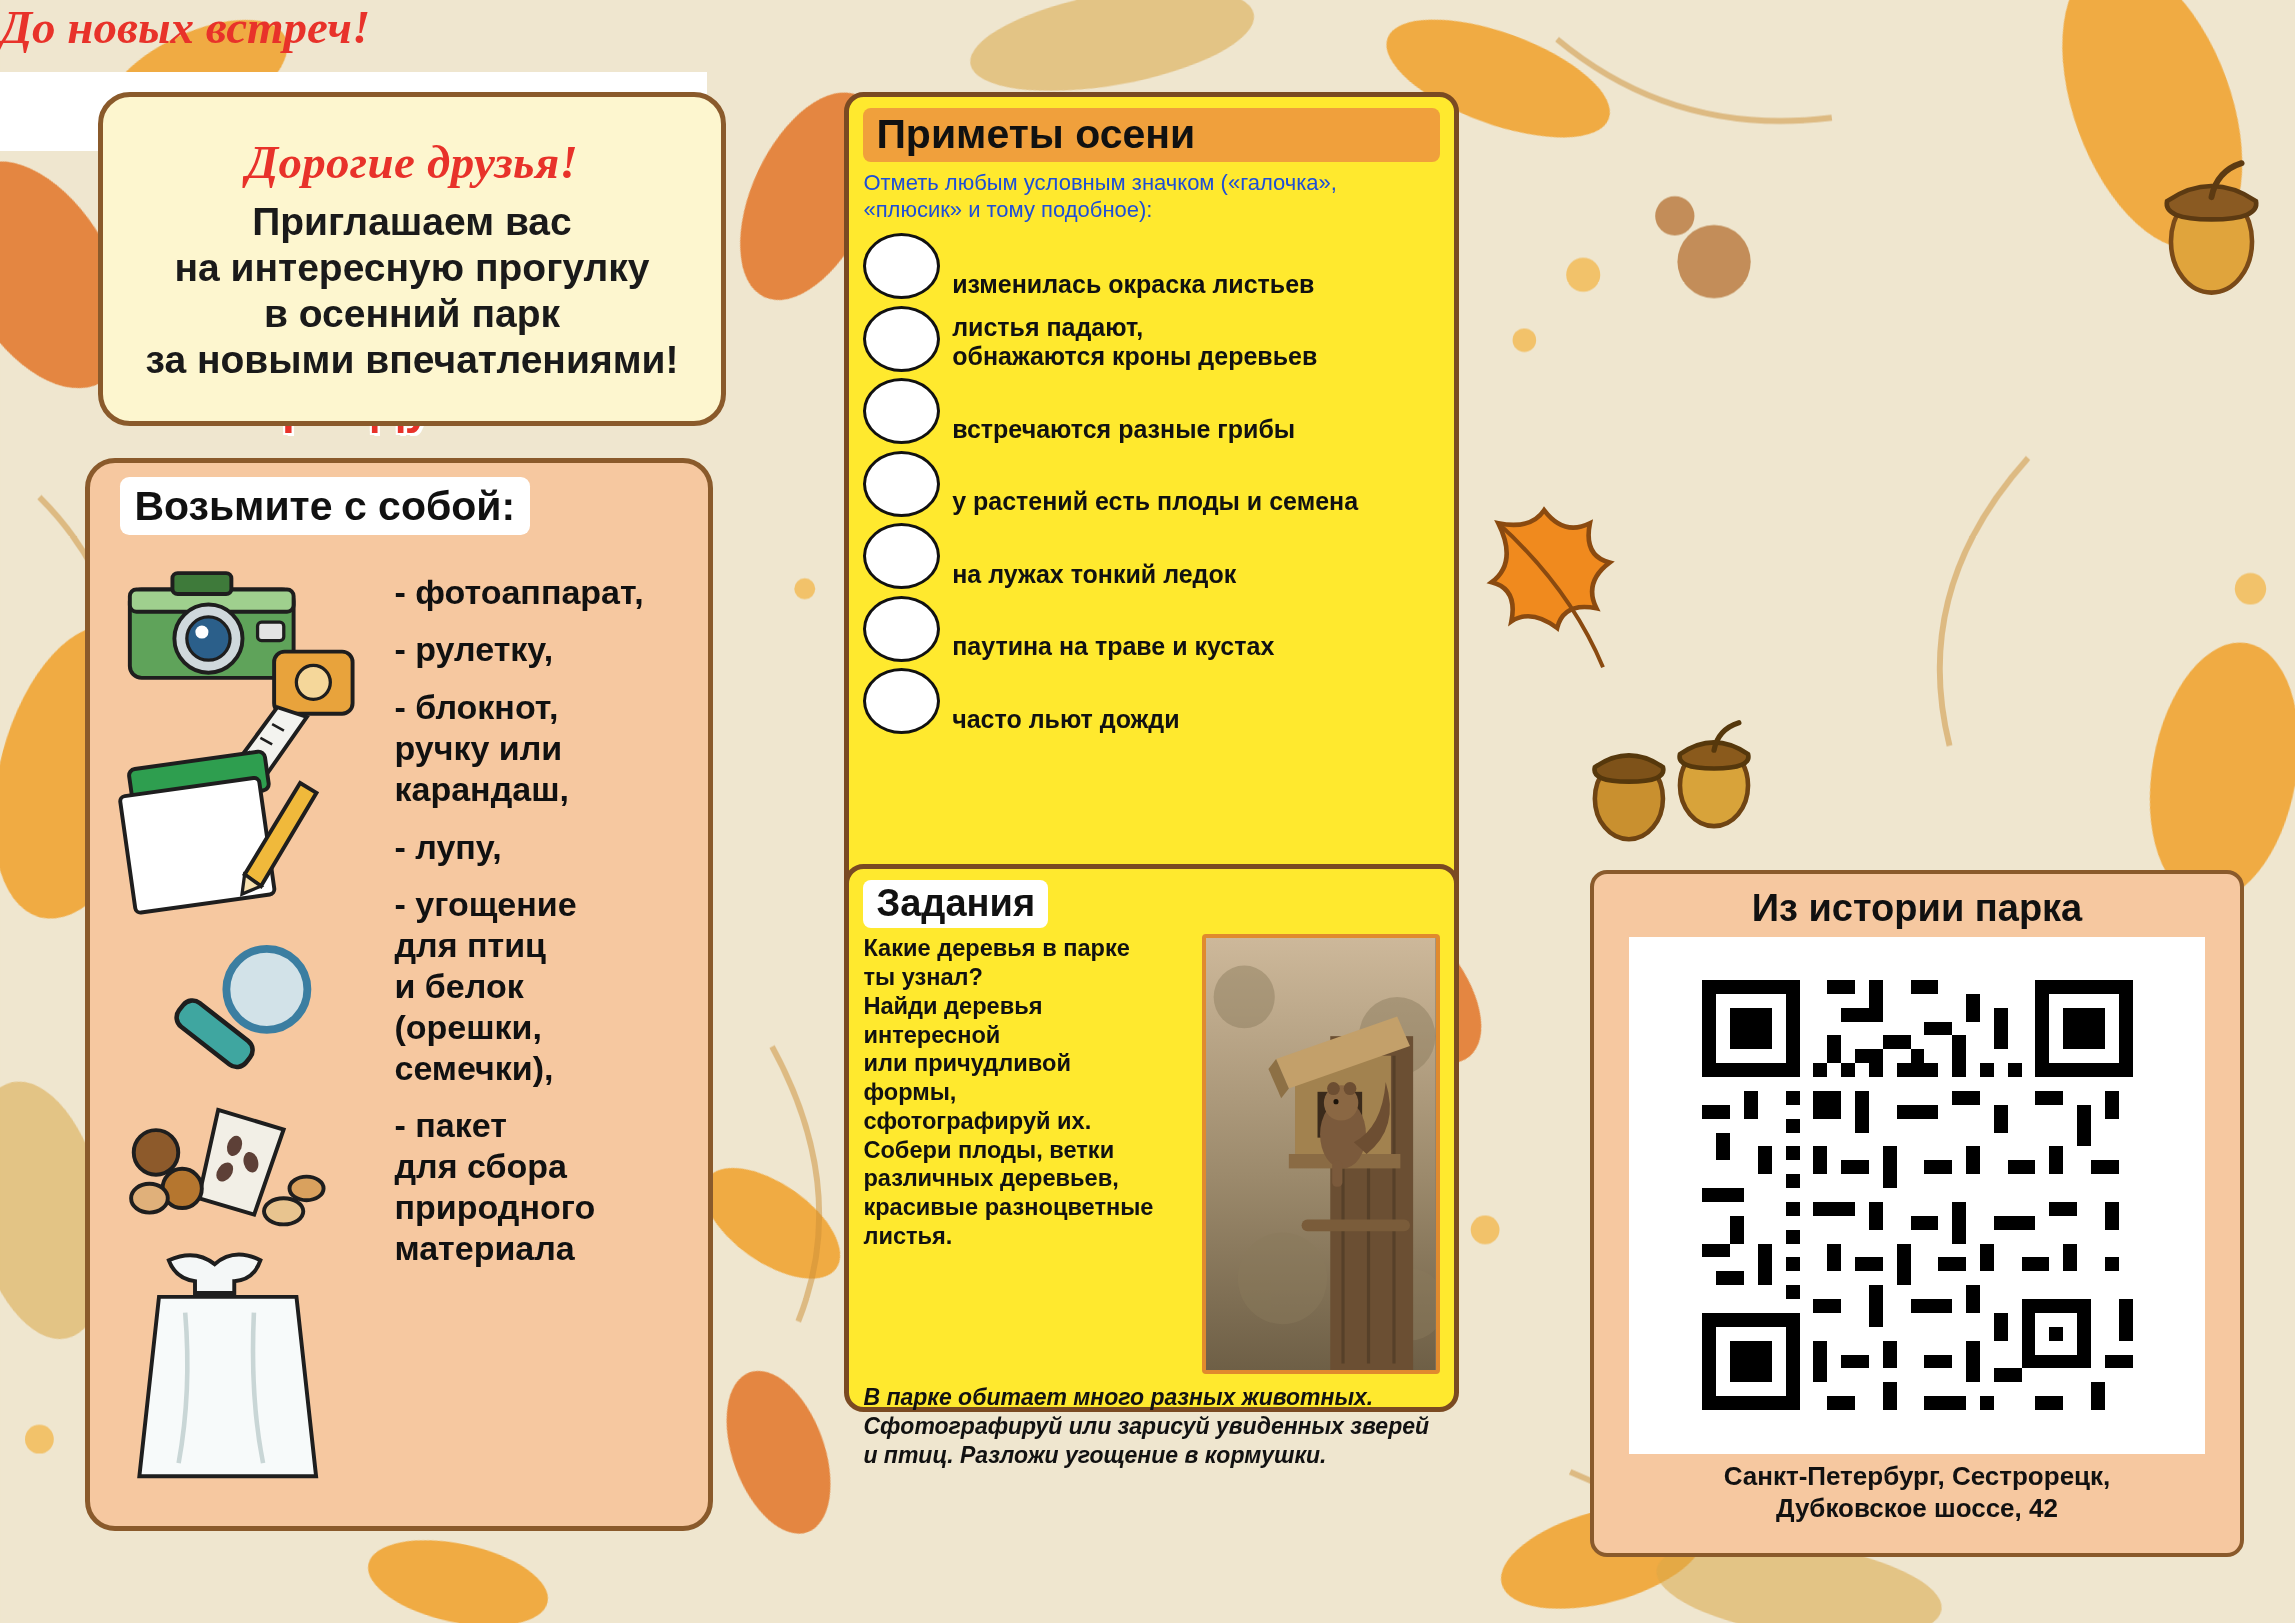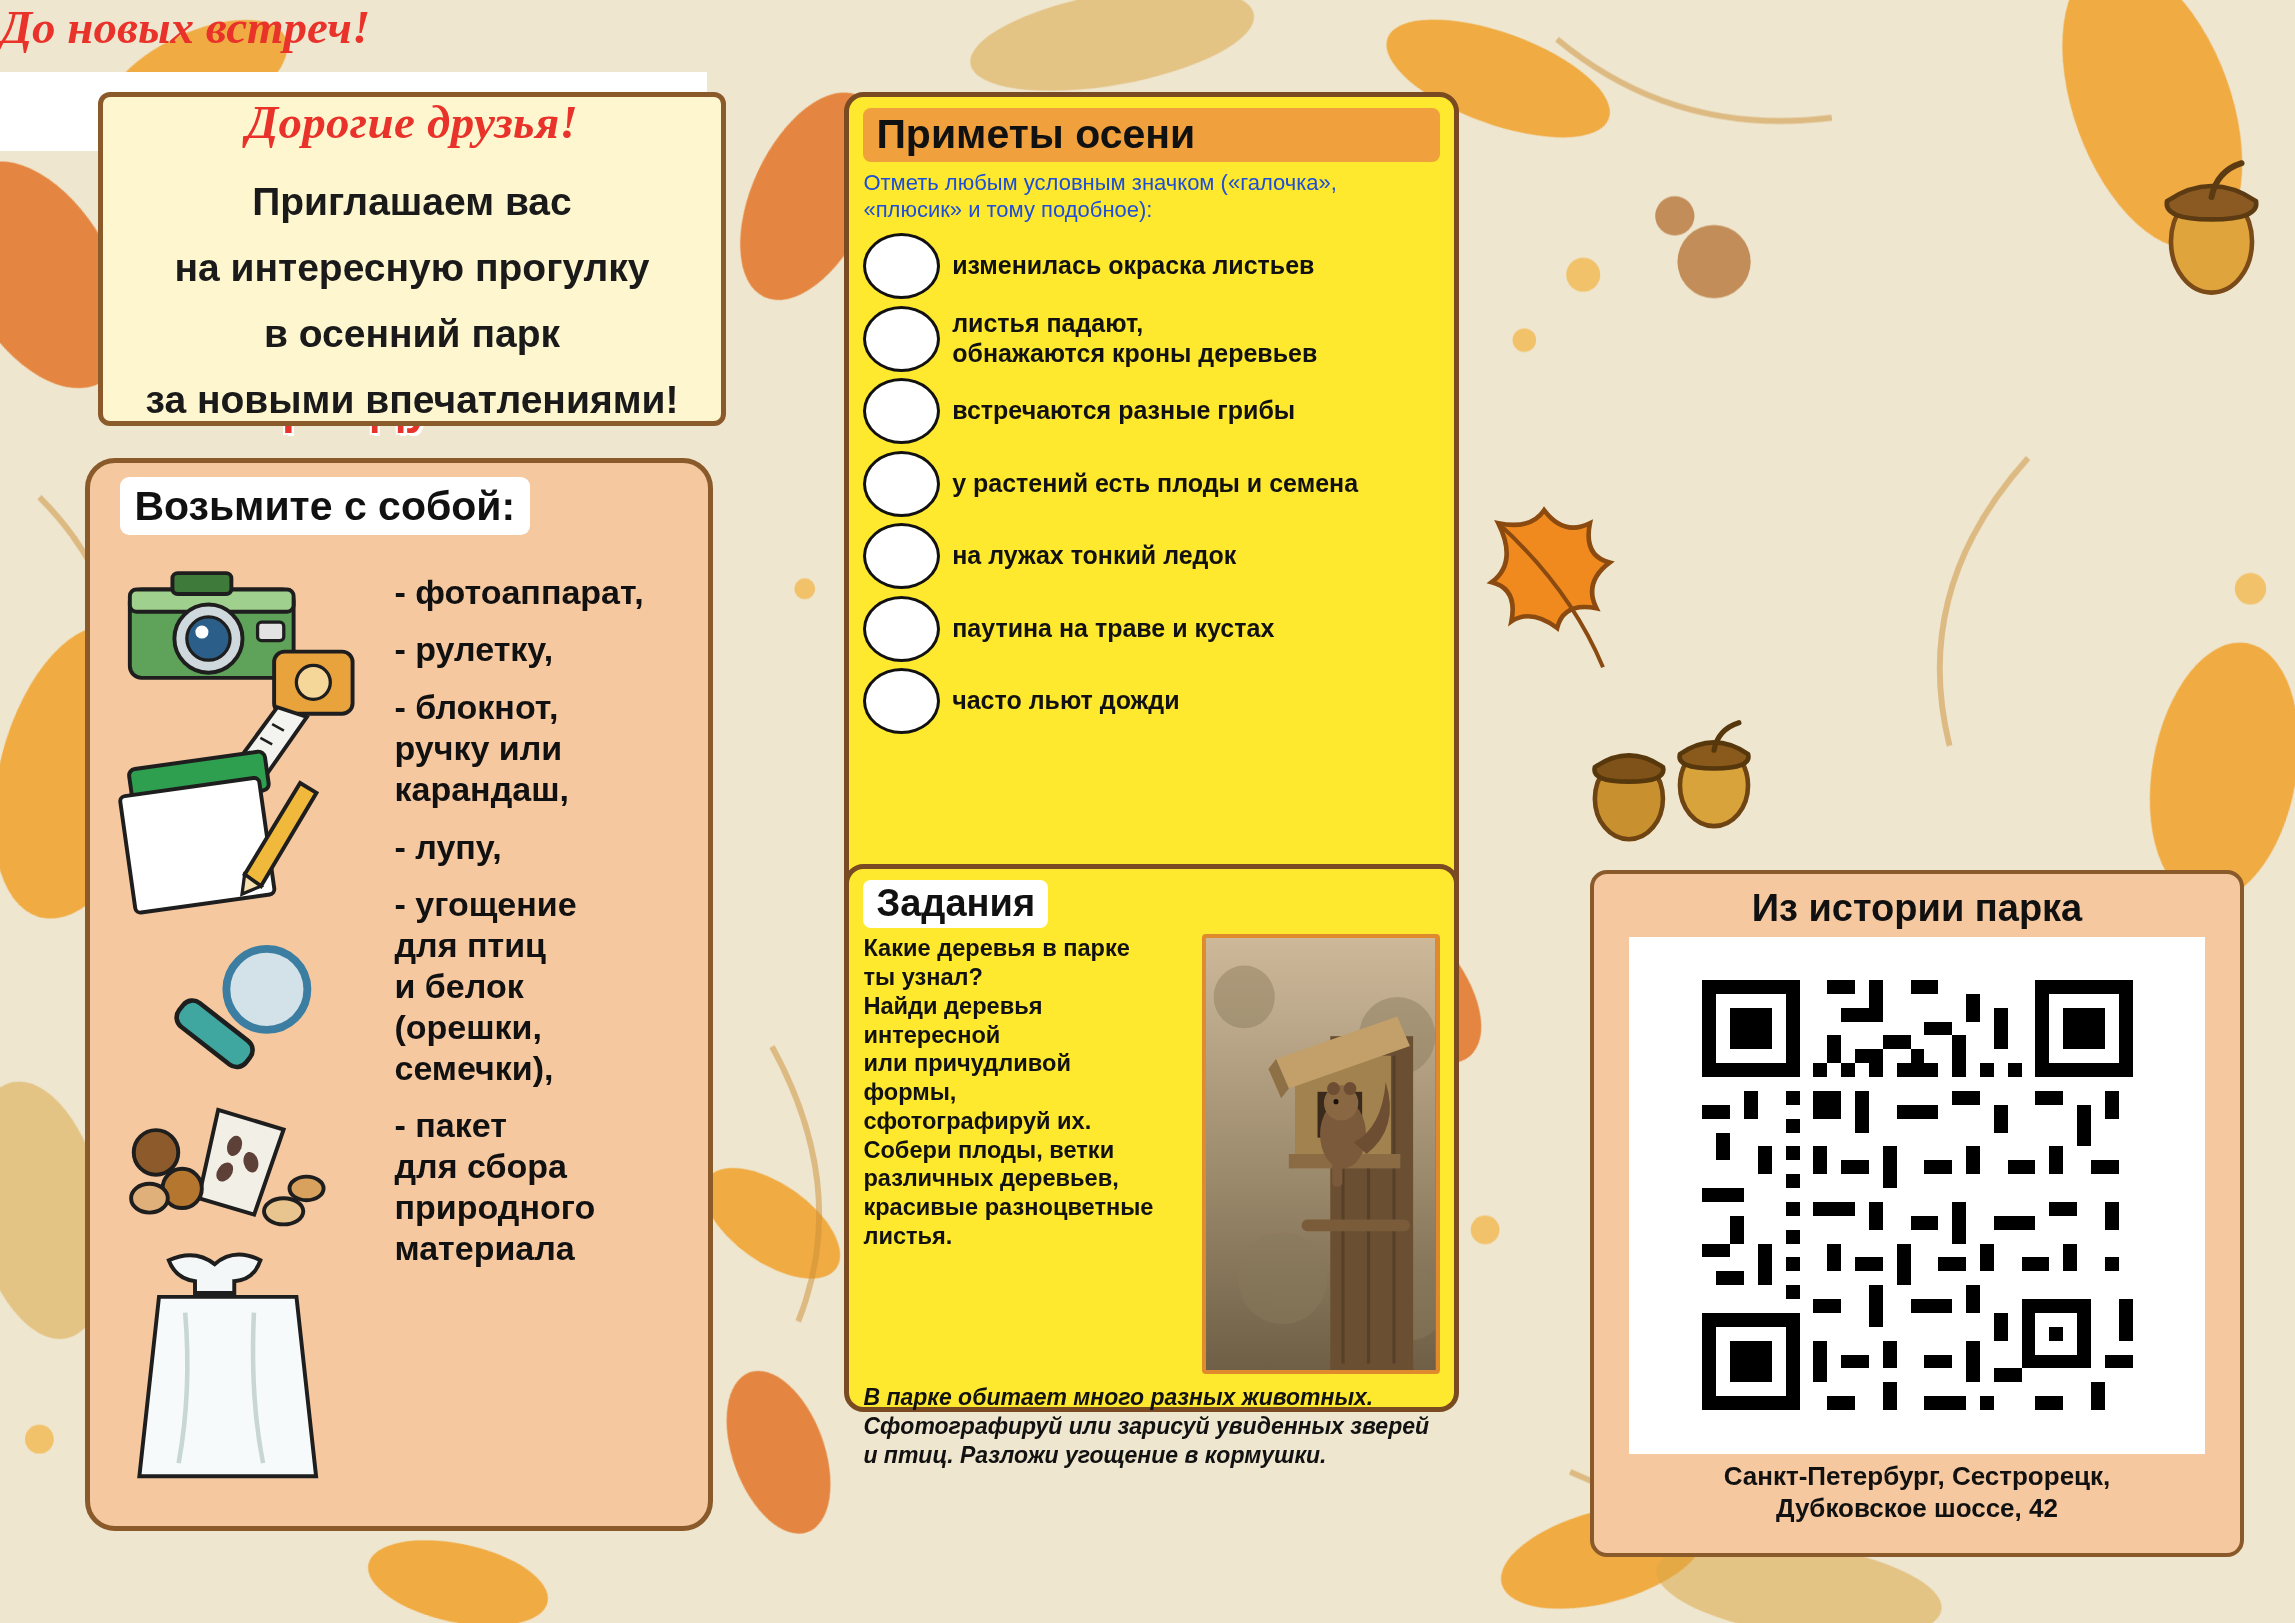--- a/index.html
+++ b/index.html
@@ -15,23 +15,23 @@
   #bg{position:absolute;inset:0;z-index:0;}
 
   
   #sheet{position:absolute;inset:0;z-index:5;}
 
   .card{position:absolute;box-sizing:border-box;}
 
   
   #greeting{
     left:98px;top:92px;width:628px;height:334px;
-    background:#fdf6cf;border:5.9px solid #8a5a2b;border-radius:12px;
+    background:#fdf6cf;border:5.9px solid #8a5a2b;border-radius:32px;
     display:flex;flex-direction:column;align-items:center;justify-content:center;
-    text-align:center;padding:11.8px 17px;gap:20px;
+    text-align:center;padding:11.8px 17px;
   }
   #greeting .title{
     font-family:"Liberation Serif",serif;font-style:italic;font-weight:bold;
     color:#e8322a;font-size:47px;margin-bottom:10.5px;letter-spacing:0.3px;
   }
   #greeting .line{font-size:39px;font-weight:bold;color:#1a1a1a;line-height:1.18;}
 
   
   #takewith{
     left:85px;top:458px;width:628px;height:1073px;
@@ -52,21 +52,21 @@
     left:844px;top:92px;width:615px;height:818px;
     background:#ffe92e;border:5.9px solid #7a4a22;border-radius:19.6px;
     padding:10.5px 14.4px;
   }
   #signs .head{
     background:#f0a03c;border-radius:7.9px;padding:3.9px 13px;display:block;
     font-size:41px;font-weight:bold;color:#111;margin-bottom:7.9px;
   }
   #signs .q{font-size:23.6px;font-weight:bold;color:#111;line-height:1.22;}
   #signs .sub{font-size:22px;color:#1d4ed8;line-height:1.22;margin-bottom:9.2px;}
-  .chk-row{display:flex;align-items:center;margin-bottom:6.5px;}
+  .chk-row{display:flex;align-items:flex-end;margin-bottom:6.5px;}
   .chk{
     width:71px;height:60px;border-radius:50%;background:#fff;border:3.9px solid #111;
     flex:0 0 auto;margin-right:11.8px;
   }
   .chk-label{font-size:25px;font-weight:bold;color:#111;line-height:1.18;}
 
   #tasks{
     left:844px;top:864px;width:615px;height:548px;
     background:#ffe92e;border:5.9px solid #7a4a22;border-radius:19.6px;
     padding:10.5px 14.4px;

